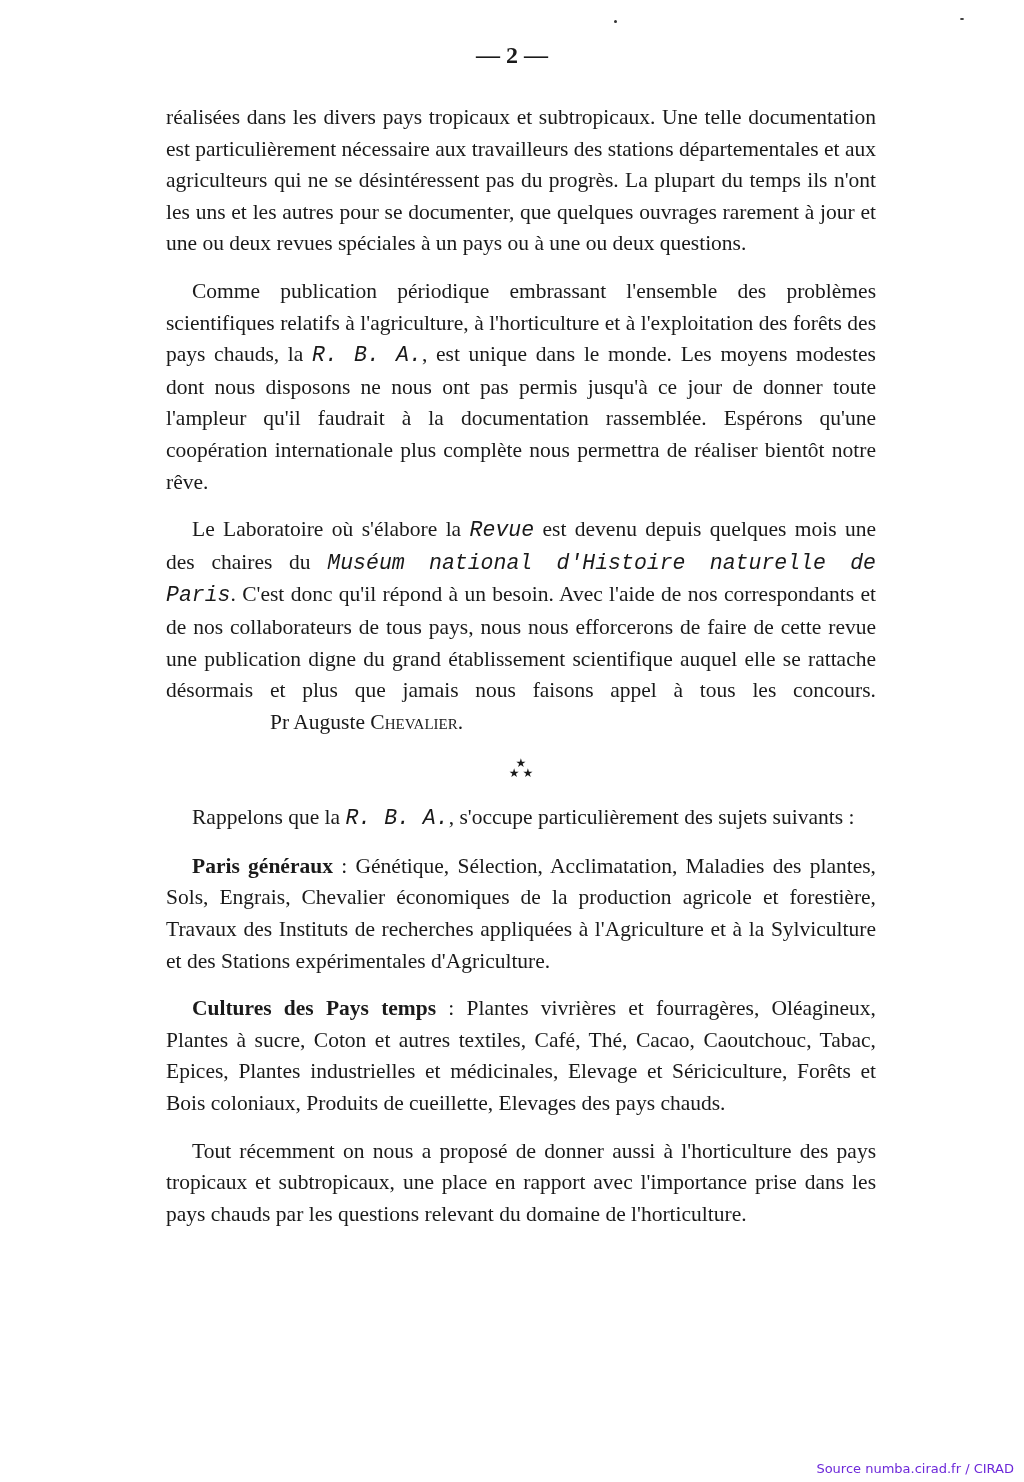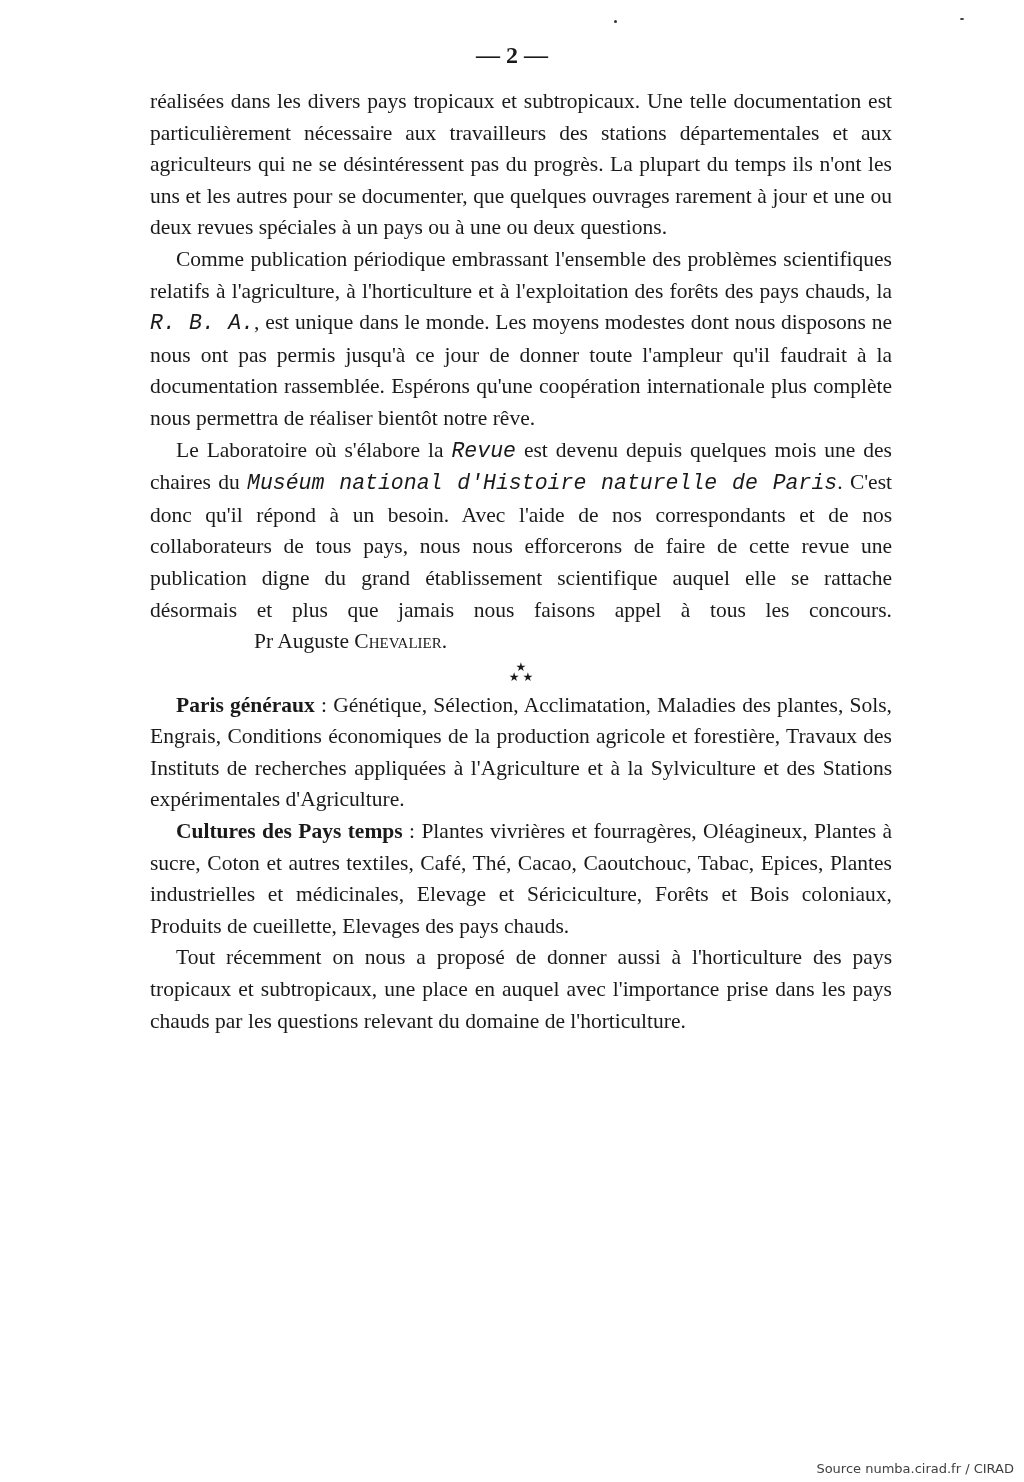--- a/index.html
+++ b/index.html
@@ -2,53 +2,54 @@
 <html><head>
 <meta charset="utf-8">
 <style>
   html, body { margin: 0; padding: 0; background: #ffffff; }
   body { width: 1024px; height: 1482px; position: relative; overflow: hidden; color: #1a1a1a; }
   .page { position: absolute; left: 0; top: 0; width: 1024px; height: 1482px; background: #ffffff; }
   .page-num { position: absolute; top: 42px; left: 0; width: 1024px; text-align: center;
     font-family: "Liberation Serif", serif; font-weight: bold; font-size: 24px; }
   .body-text { position: absolute; left: 150px; top: 86px; width: 742px;
     font-family: "Liberation Serif", serif; font-size: 21.5px; line-height: 31.6px; text-align: justify; }
-  .para { margin: 0; text-indent: 26px; }
+  .para { margin: 16px; text-indent: 26px; }
   .para.noindent { text-indent: 0; }
   .it { font-style: italic; font-family: Liberation Mono, monospace; }
   .b { font-weight: bold; }
   .sc { font-variant: small-caps; }
   .sig { display: inline-block; margin-left: 78px; }
   .stars { text-align: center; font-size: 12px; line-height: 10px; height: 28px; padding-top: 4px; }
   .ac { display: inline-block; margin-left: 16px; }
   .source { position: absolute; right: 10px; bottom: 6px; font-family: "DejaVu Sans", sans-serif;
-    font-size: 13px; color: #404040; }
+    font-size: 13px; color: #6d28d9; }
   .speck { position: absolute; width: 3px; height: 3px; background: #333; border-radius: 50%; }
 </style>
 </head>
 <body>
 
 <div class="page">
   <span class="speck" style="left:614px;top:20px;"></span>
   <span class="speck" style="left:960px;top:18px;width:4px;height:2px;"></span>
 
   <div class="page-num">— 2 —</div>
 
   <div class="body-text">
     <p class="para noindent">réalisées dans les divers pays tropicaux et subtropicaux. Une telle documentation est particulièrement nécessaire aux travailleurs des stations départementales et aux agriculteurs qui ne se désintéressent pas du progrès. La plupart du temps ils n'ont les uns et les autres pour se documenter, que quelques ouvrages rarement à jour et une ou deux revues spéciales à un pays ou à une ou deux questions.</p>
 
     <p class="para"><span>Comme publication périodique embrassant l'ensemble des problèmes scientifiques relatifs à l'agriculture, à l'horticulture et à l'exploitation des forêts des pays chauds, la </span><span class="it">R. B. A.</span><span>, est unique dans le monde. Les moyens modestes dont nous disposons ne nous ont pas permis jusqu'à ce jour de donner toute l'ampleur qu'il faudrait à la documentation rassemblée. Espérons qu'une coopération internationale plus complète nous permettra de réaliser bientôt notre rêve.</span></p>
 
     <p class="para"><span>Le Laboratoire où s'élabore la </span><span class="it">Revue</span><span> est devenu depuis quelques mois une des chaires du </span><span class="it">Muséum national d'Histoire naturelle de Paris</span><span>. C'est donc qu'il répond à un besoin. Avec l'aide de nos correspondants et de nos collaborateurs de tous pays, nous nous efforcerons de faire de cette revue une publication digne du grand établissement scientifique auquel elle se rattache désormais et plus que jamais nous faisons appel à tous les concours.</span><span class="sig"><span>Pr Auguste </span><span class="sc">Chevalier.</span></span></p>
 
     <div class="stars">★<br>★ ★</div>
 
+    <p class="para"><span>Rappelons que la </span><span class="it">R. B. A.</span><span>, s'occupe particulièrement des sujets suivants :</span></p>
 
-    <p class="para"><span class="b">Paris généraux</span><span> : Génétique, Sélection, Acclimatation, Maladies des plantes, Sols, Engrais, Conditions économiques de la production agricole et forestière, Travaux des Instituts de recherches appliquées à l'Agriculture et à la Sylviculture et des Stations expérimentales d'Agriculture.</span></p>
+    <p class="para"><span class="b">Paris généraux</span><span> : Génétique, Sélection, Acclimatation, Maladies des plantes, Sols, Engrais, Chevalier économiques de la production agricole et forestière, Travaux des Instituts de recherches appliquées à l'Agriculture et à la Sylviculture et des Stations expérimentales d'Agriculture.</span></p>
 
     <p class="para"><span class="b">Cultures des Pays temps</span><span> : Plantes vivrières et fourragères, Oléagineux, Plantes à sucre, Coton et autres textiles, Café, Thé, Cacao, Caoutchouc, Tabac, Epices, Plantes industrielles et médicinales, Elevage et Sériciculture, Forêts et Bois coloniaux, Produits de cueillette, Elevages des pays chauds.</span></p>
 
-    <p class="para">Tout récemment on nous a proposé de donner aussi à l'horticulture des pays tropicaux et subtropicaux, une place en auquel avec l'importance prise dans les pays chauds par les questions relevant du domaine de l'horticulture.</p>
+    <p class="para">Tout récemment on nous a proposé de donner aussi à l'horticulture des pays tropicaux et subtropicaux, une place en rapport avec l'importance prise dans les pays chauds par les questions relevant du domaine de l'horticulture.</p>
 
   </div>
 
   <div class="source">Source numba.cirad.fr / CIRAD</div>
 </div>
 
 </body></html>

